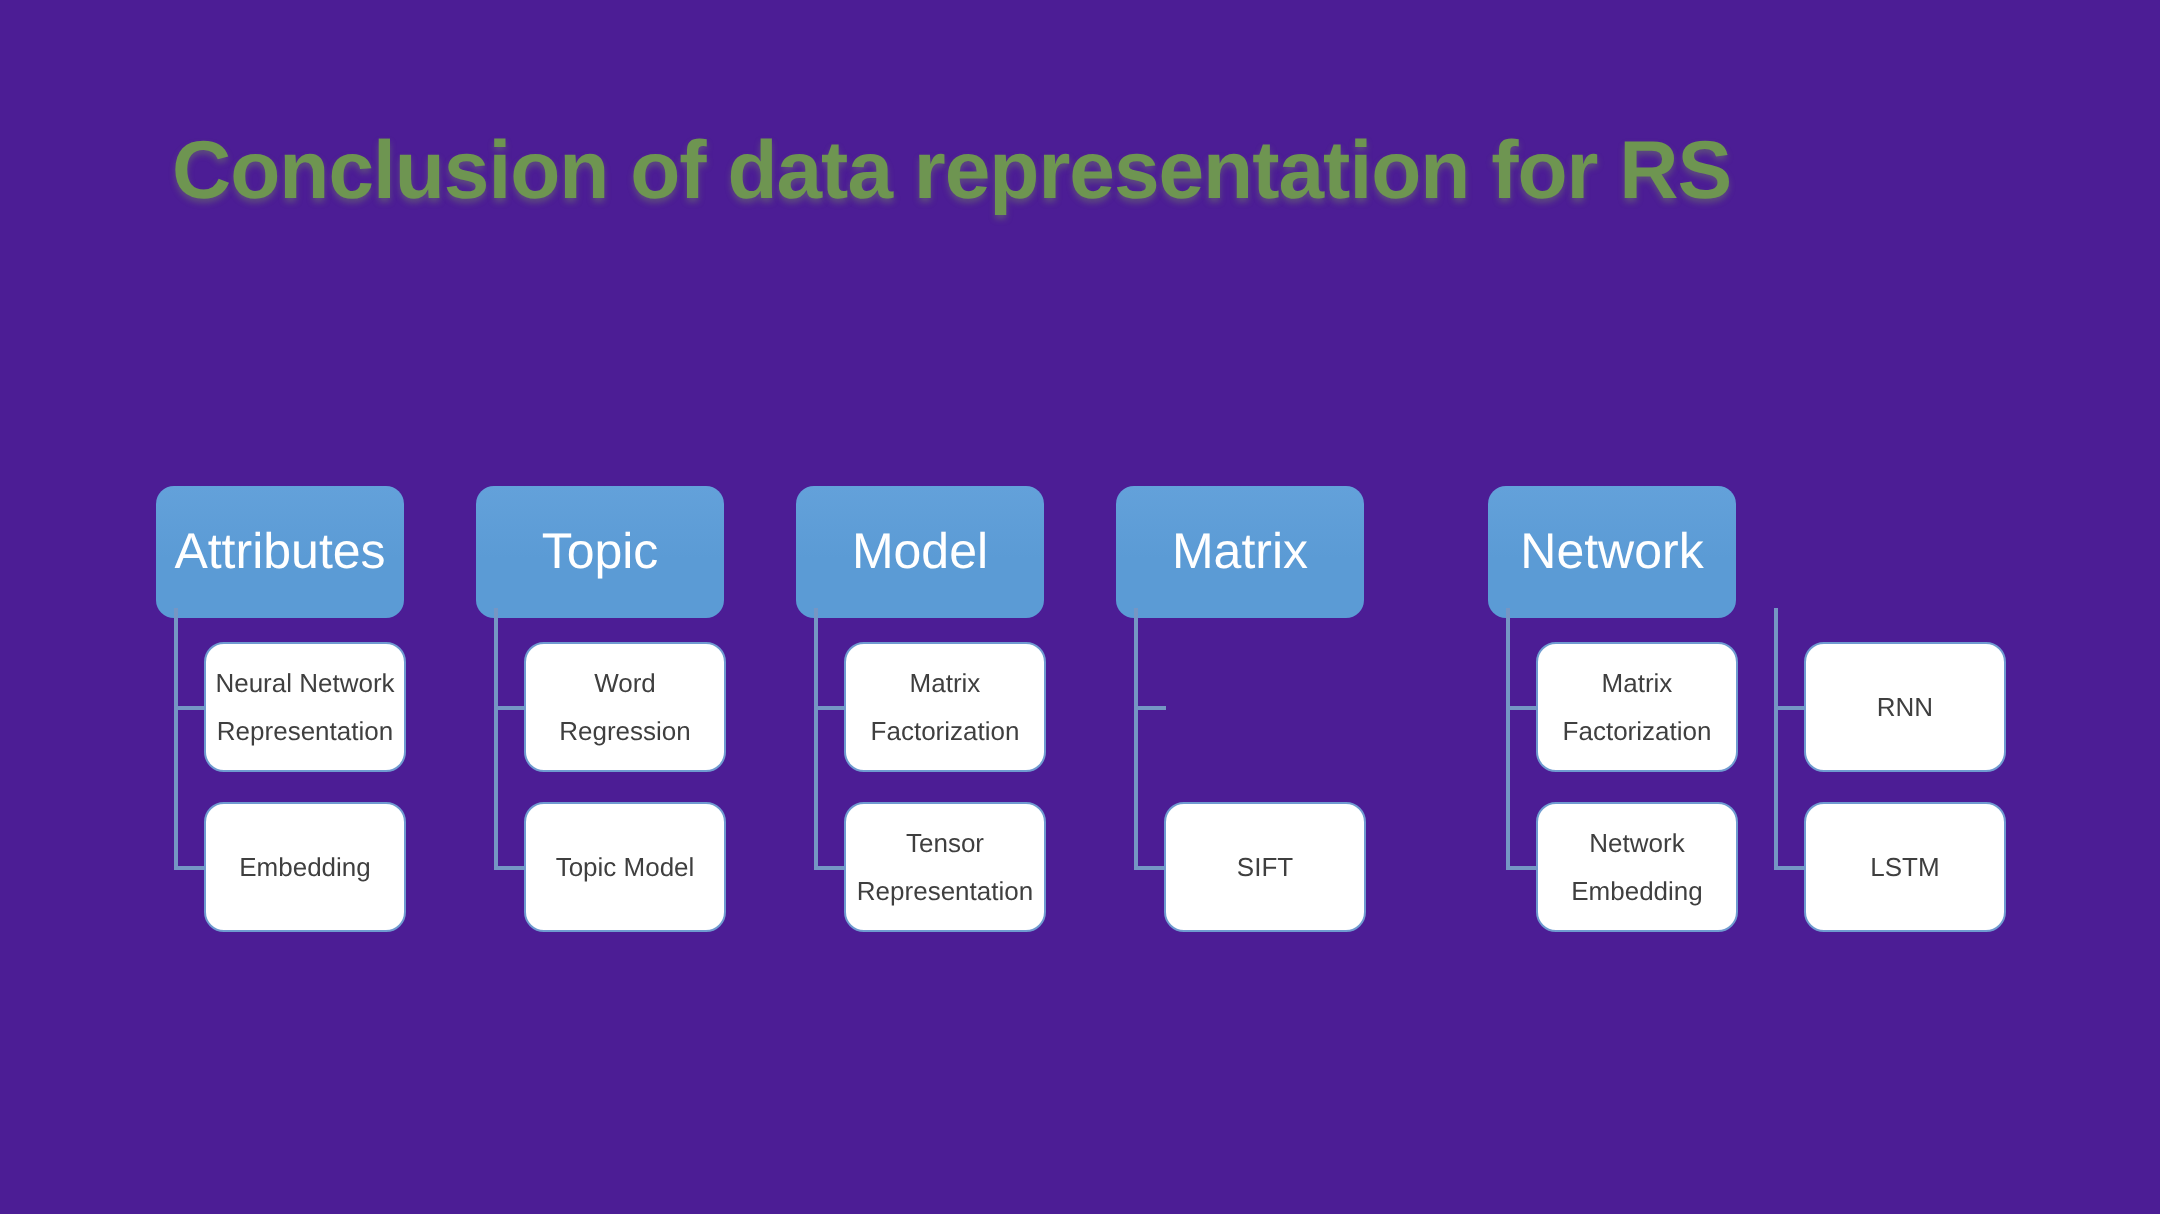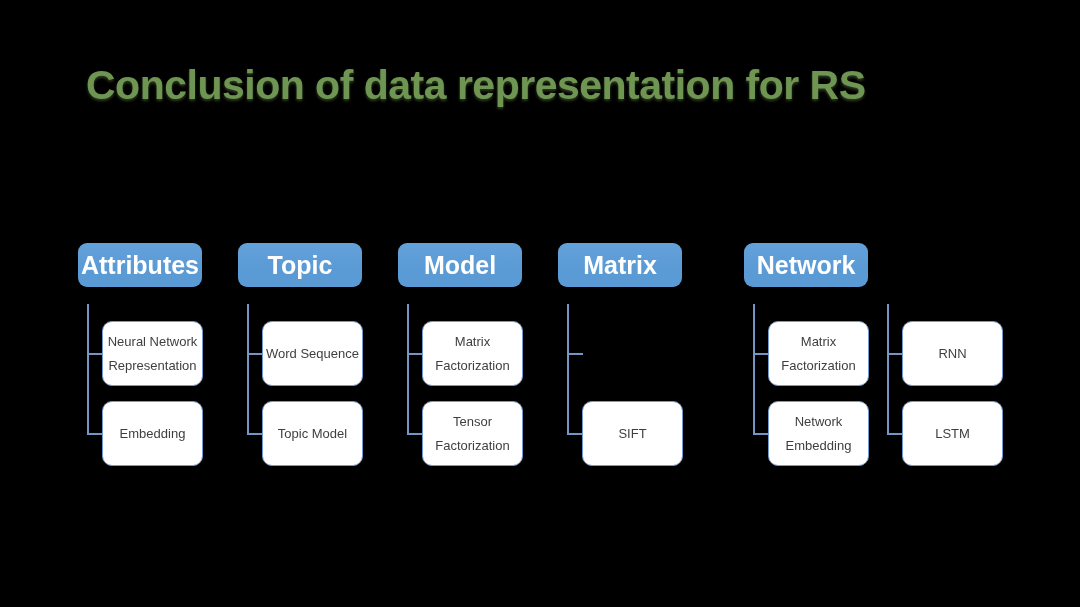--- a/index.html
+++ b/index.html
@@ -8,21 +8,21 @@
     --child-border-blue:#6F9BD0;
     --connector-blue:#7596C4;
     --child-text:#3F3F3F;
   }
   *{margin:0;padding:0;box-sizing:border-box;}
   html,body{background:#ffffff;}
   body{font-family:"Liberation Sans", sans-serif;}
   .slide{
     position:relative;
     width:1080px;height:607px;
-    background:#000000;
+    background:#4c1d95;
     overflow:hidden;
   }
   .title{
     position:absolute;
     left:86px;top:62px;
     font-size:41px;
     font-weight:600;
     letter-spacing:-0.5px;
     color:var(--title-green,#6E9551);
     text-shadow:0 2px 3px rgba(120,150,90,0.40);
@@ -40,29 +40,28 @@
   }
   .col:nth-child(1){left:78px;}
   .col:nth-child(2){left:238px;}
   .col:nth-child(3){left:398px;}
   .col:nth-child(4){left:558px;}
   .col:nth-child(5){left:744px;}
   .col:nth-child(6){left:878px;}
   .hdr{
     position:absolute;
     left:0;top:0;
-    width:124px;height:44px;
+    width:124px;height:66px;
     background:linear-gradient(to bottom,#63A1DA 0%, var(--header-blue,#5B9BD5) 55%);
     border-radius:9px;
     color:#ffffff;
     font-size:25px;
     display:flex;align-items:center;justify-content:center;
     text-align:center;
     white-space:nowrap;
-    font-weight:bold;
   }
   .vline{
     position:absolute;
     left:9px;top:61px;
     width:2px;height:130px;
     background:var(--connector-blue,#7596C4);
   }
   .hline{
     position:absolute;
     left:9px;
@@ -103,31 +102,31 @@
       <div class="hline h2"></div>
       <div class="child c1">Neural Network Representation</div>
       <div class="child c2">Embedding</div>
     </div>
 
     <div class="col">
       <div class="hdr">Topic</div>
       <div class="vline"></div>
       <div class="hline h1"></div>
       <div class="hline h2"></div>
-      <div class="child c1">Word Sequence</div>
+      <div class="child c1">Word Regression</div>
       <div class="child c2">Topic Model</div>
     </div>
 
     <div class="col">
       <div class="hdr">Model</div>
       <div class="vline"></div>
       <div class="hline h1"></div>
       <div class="hline h2"></div>
       <div class="child c1">Matrix Factorization</div>
-      <div class="child c2">Tensor Factorization</div>
+      <div class="child c2">Tensor Representation</div>
     </div>
 
     <div class="col">
       <div class="hdr">Matrix</div>
       <div class="vline"></div>
       <div class="hline h1"></div>
       <div class="hline h2"></div>
       <div class="child c2">SIFT</div>
     </div>
 

